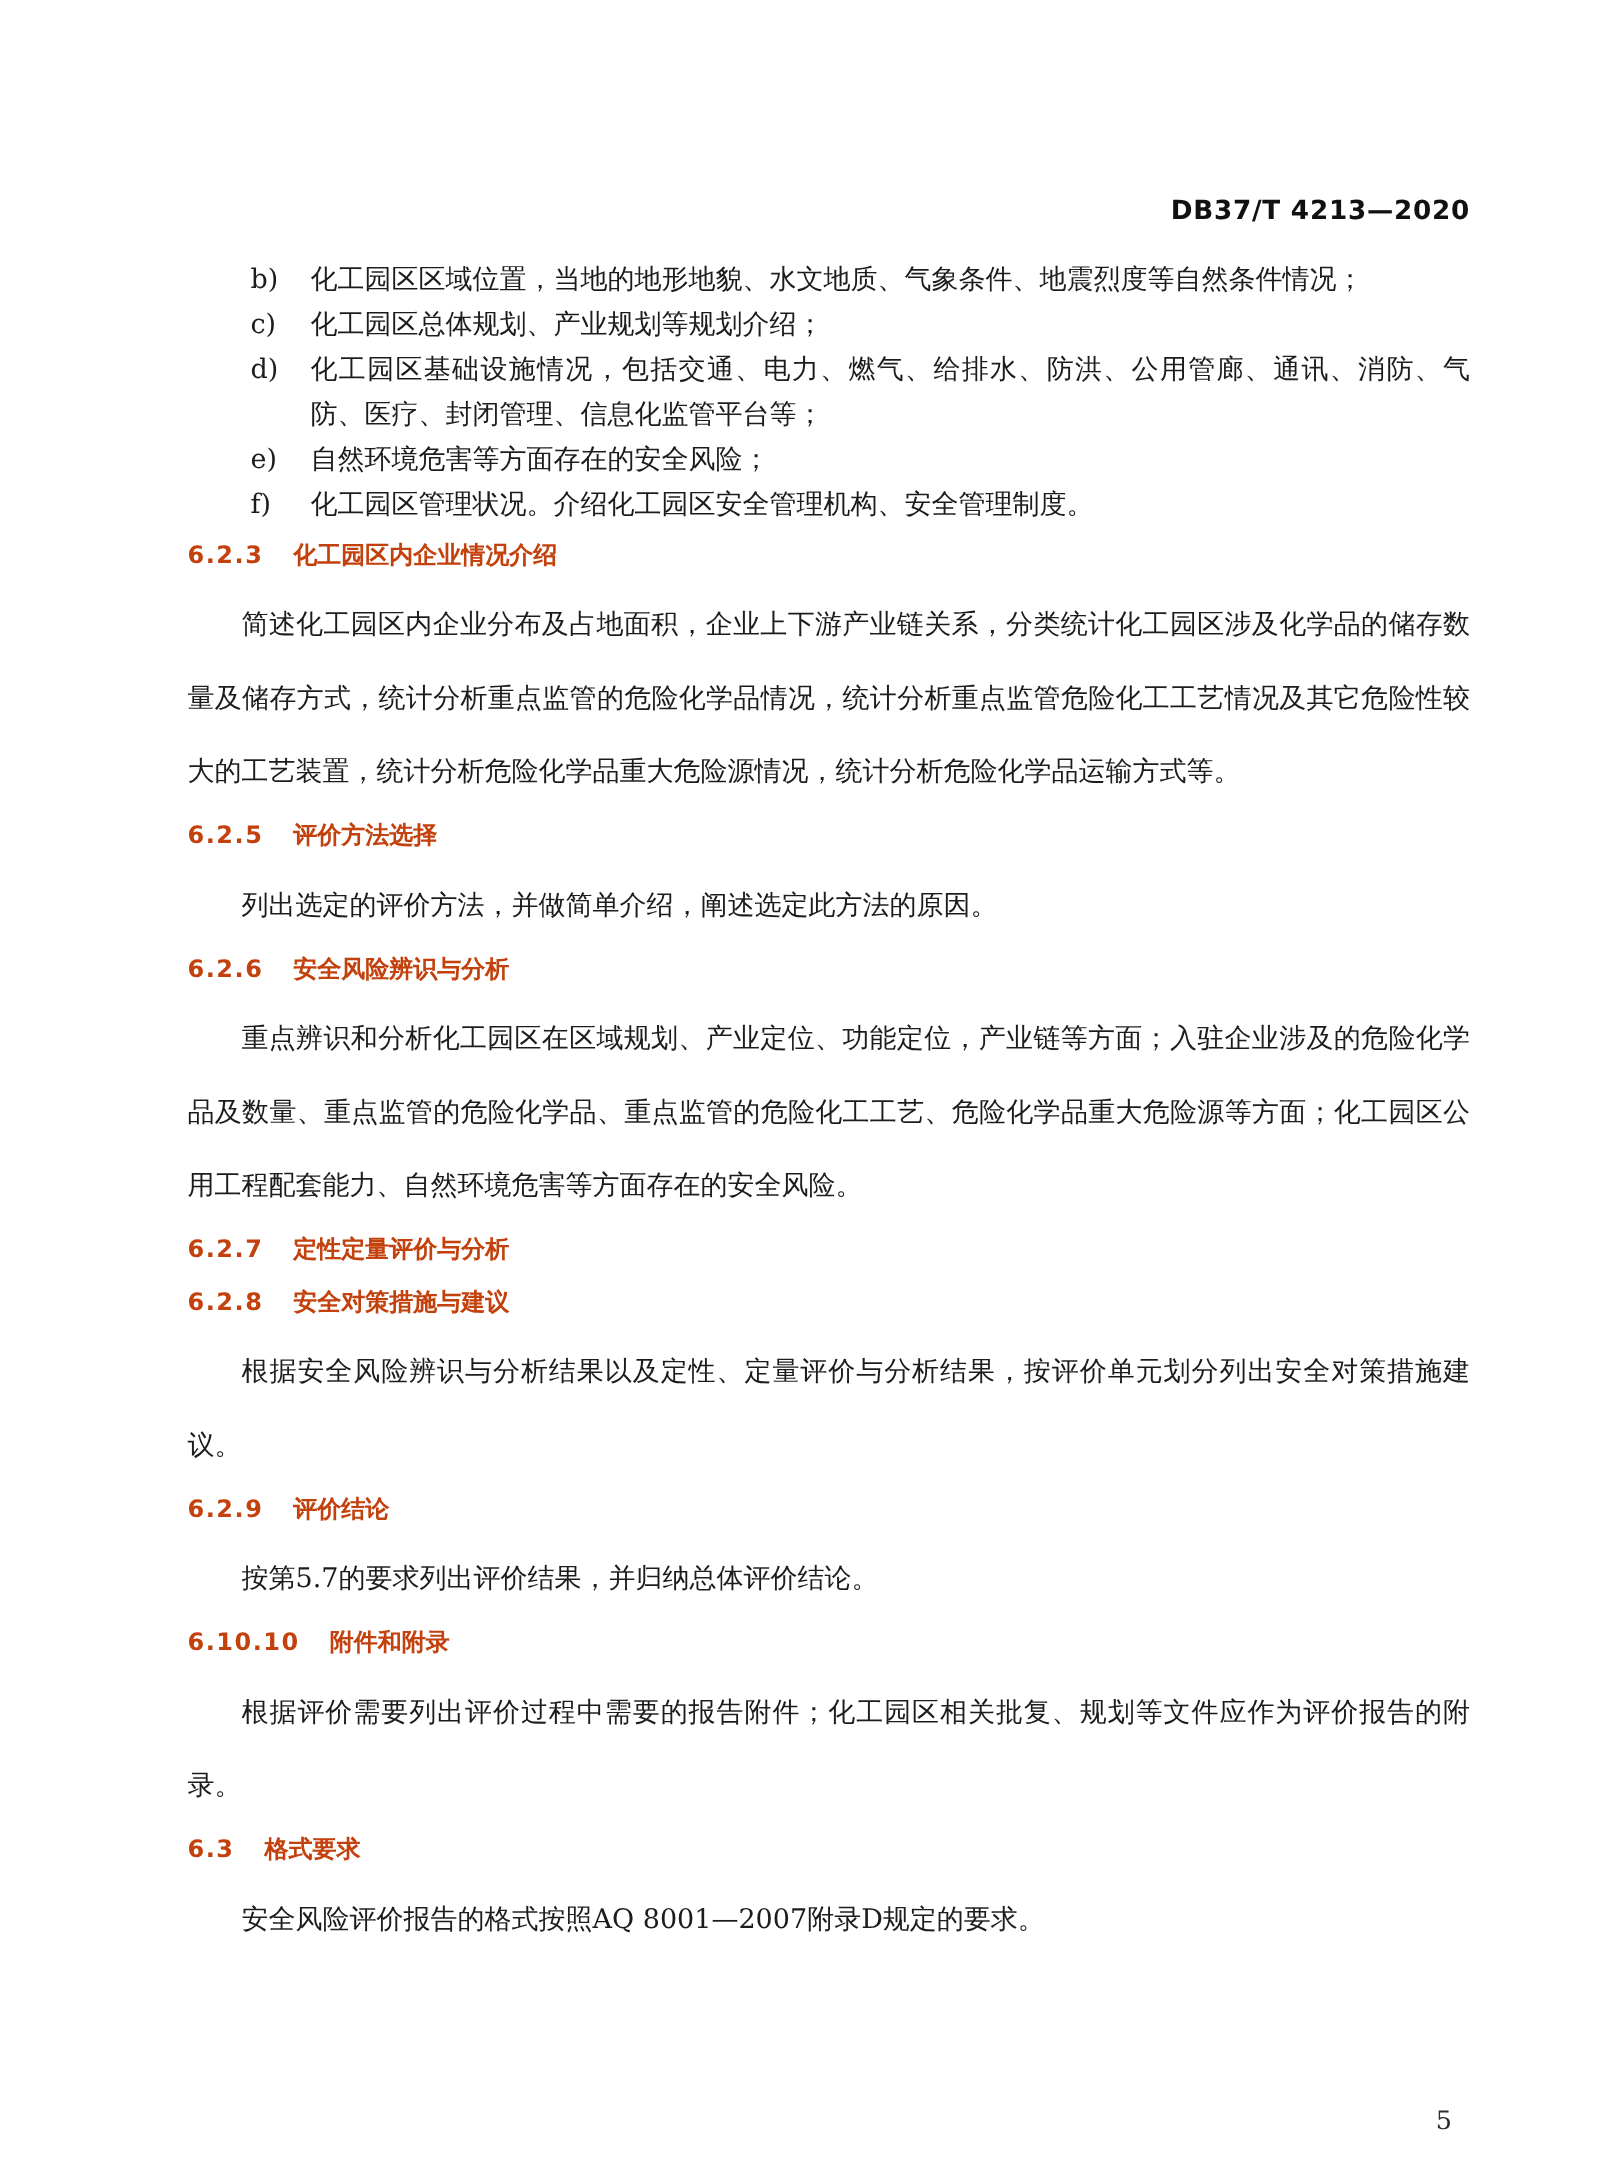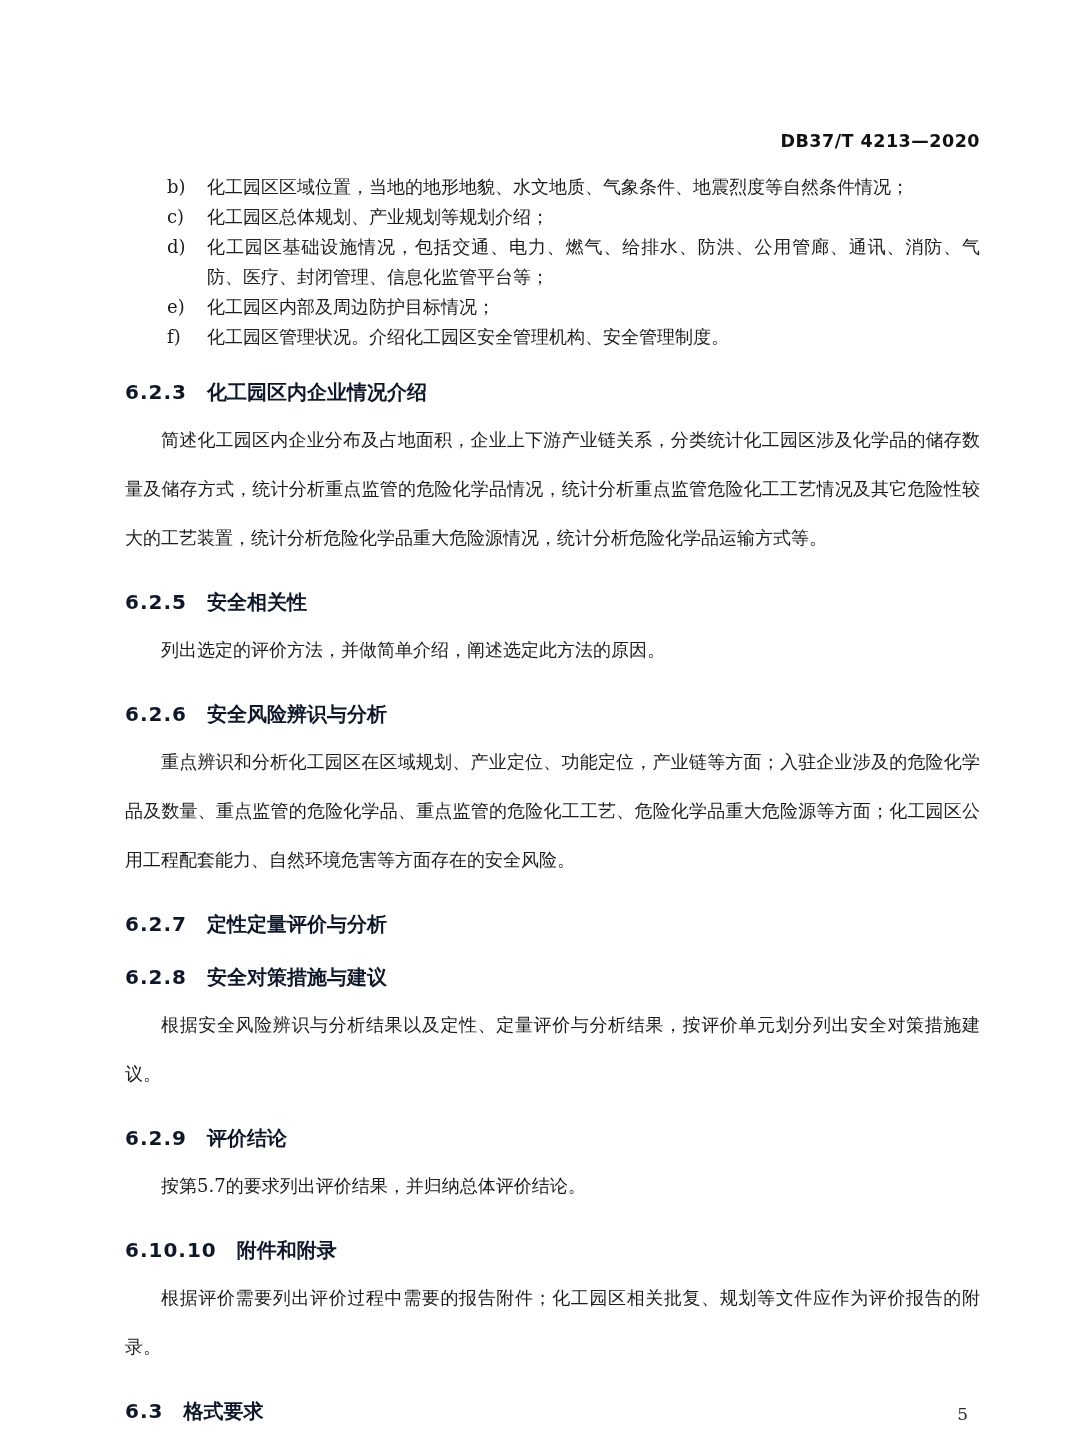--- a/index.html
+++ b/index.html
@@ -41,24 +41,24 @@
   .li-label {
     flex: 0 0 40px;
   }
   .li-text {
     flex: 1 1 auto;
     text-align: justify;
   }
   .sec-heading {
     font-family: "DejaVu Sans", "Liberation Sans", sans-serif;
     font-weight: bold;
-    font-size: 20px;
-    color: #0f172a;
+    font-size: 16px;
+    color: #c2410c;
     line-height: 25px;
-    margin: 28px 0 10px 0;
+    margin: 5px 0 10px 0;
   }
   .sec-number {
     margin-right: 20px;
     letter-spacing: 1px;
   }
   .para {
     line-height: 49px;
     margin: 0;
     text-align: justify;
     text-indent: 2em;
@@ -89,39 +89,39 @@
     <div class="list-item">
       <span class="li-label">c)</span>
       <span class="li-text">化工园区总体规划、产业规划等规划介绍；</span>
     </div>
     <div class="list-item">
       <span class="li-label">d)</span>
       <span class="li-text">化工园区基础设施情况，包括交通、电力、燃气、给排水、防洪、公用管廊、通讯、消防、气防、医疗、封闭管理、信息化监管平台等；</span>
     </div>
     <div class="list-item">
       <span class="li-label">e)</span>
-      <span class="li-text">化工园区内部及周边防护目标情况；</span>
+      <span class="li-text">自然环境危害等方面存在的安全风险；</span>
     </div>
     <div class="list-item">
       <span class="li-label">f)</span>
       <span class="li-text">化工园区管理状况。介绍化工园区安全管理机构、安全管理制度。</span>
     </div>
   </div>
 
   <div class="section">
     <div class="sec-heading">
       <span class="sec-number">6.2.3</span><span class="sec-title">化工园区内企业情况介绍</span>
     </div>
     <p class="para">简述化工园区内企业分布及占地面积，企业上下游产业链关系，分类统计化工园区涉及化学品的储存数量及储存方式，统计分析重点监管的危险化学品情况，统计分析重点监管危险化工工艺情况及其它危险性较大的工艺装置，统计分析危险化学品重大危险源情况，统计分析危险化学品运输方式等。</p>
   </div>
 
 
   <div class="section">
     <div class="sec-heading">
-      <span class="sec-number">6.2.5</span><span class="sec-title">安全相关性</span>
+      <span class="sec-number">6.2.5</span><span class="sec-title">评价方法选择</span>
     </div>
     <p class="para">列出选定的评价方法，并做简单介绍，阐述选定此方法的原因。</p>
   </div>
 
   <div class="section">
     <div class="sec-heading">
       <span class="sec-number">6.2.6</span><span class="sec-title">安全风险辨识与分析</span>
     </div>
     <p class="para">重点辨识和分析化工园区在区域规划、产业定位、功能定位，产业链等方面；入驻企业涉及的危险化学品及数量、重点监管的危险化学品、重点监管的危险化工工艺、危险化学品重大危险源等方面；化工园区公用工程配套能力、自然环境危害等方面存在的安全风险。</p>
   </div>

